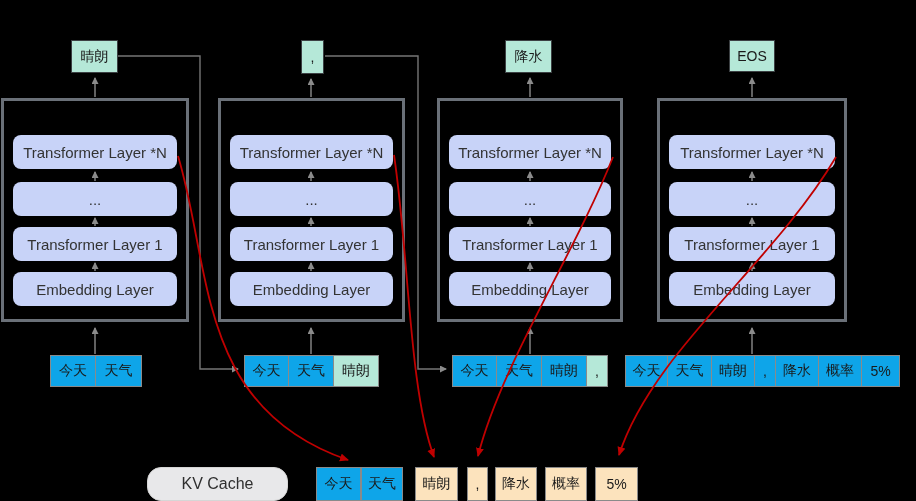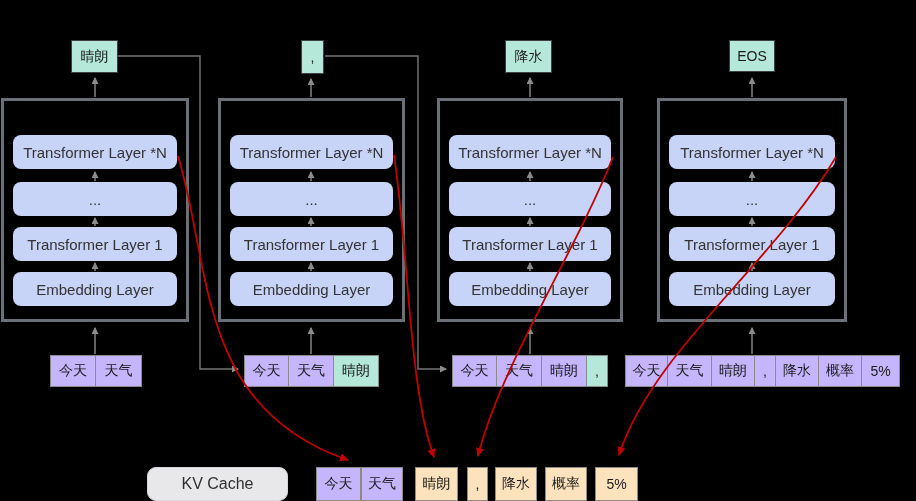--- a/index.html
+++ b/index.html
@@ -16,35 +16,35 @@
     display:flex;align-items:center;justify-content:center;
     color:#333;font-size:15px;white-space:nowrap;
   }
   .out-token{
     position:absolute;background:#b5e8d8;border:1.5px solid #3c4043;
     display:flex;align-items:center;justify-content:center;
     color:#1a1a1a;font-size:14px;z-index:3;
   }
   .token-row{position:absolute;display:flex;z-index:2;}
   .token-cell{
-    height:32px;background:#c4b5fd;border:1px solid #8a8a8a;
+    height:32px;background:#0ea5e9;border:1px solid #8a8a8a;
     display:flex;align-items:center;justify-content:center;
     color:#1a1a1a;font-size:14px;
   }
   .token-row .token-cell + .token-cell{border-left:none;}
   .token-cell.teal{background:#b5e8d8;}
   .kv-token{
     position:absolute;height:34px;background:#fce3bd;border:1px solid #8a8a8a;
     display:flex;align-items:center;justify-content:center;
     color:#1a1a1a;font-size:14px;z-index:2;
   }
   .kv-pair{position:absolute;display:flex;z-index:2;}
   .kv-pair .token-cell{height:34px;}
   .kv-cache{
-    position:absolute;background:#e8e8ea;border:1px solid #d6d6d6;border-radius:9px;
+    position:absolute;background:#e8e8ea;border:1px solid #d6d6d6;border-radius:14px;
     display:flex;align-items:center;justify-content:center;
     color:#2f2f2f;font-size:16px;z-index:2;
   }
   svg.overlay{position:absolute;left:0;top:0;z-index:4;pointer-events:none;}
 </style>
 </head>
 <body>
 
 <div class="stage">
 

